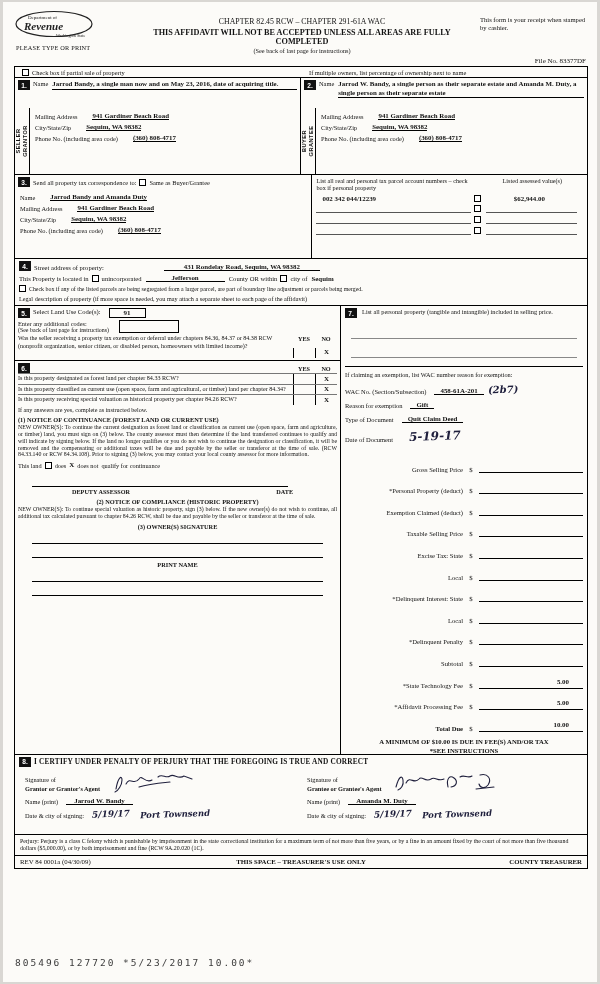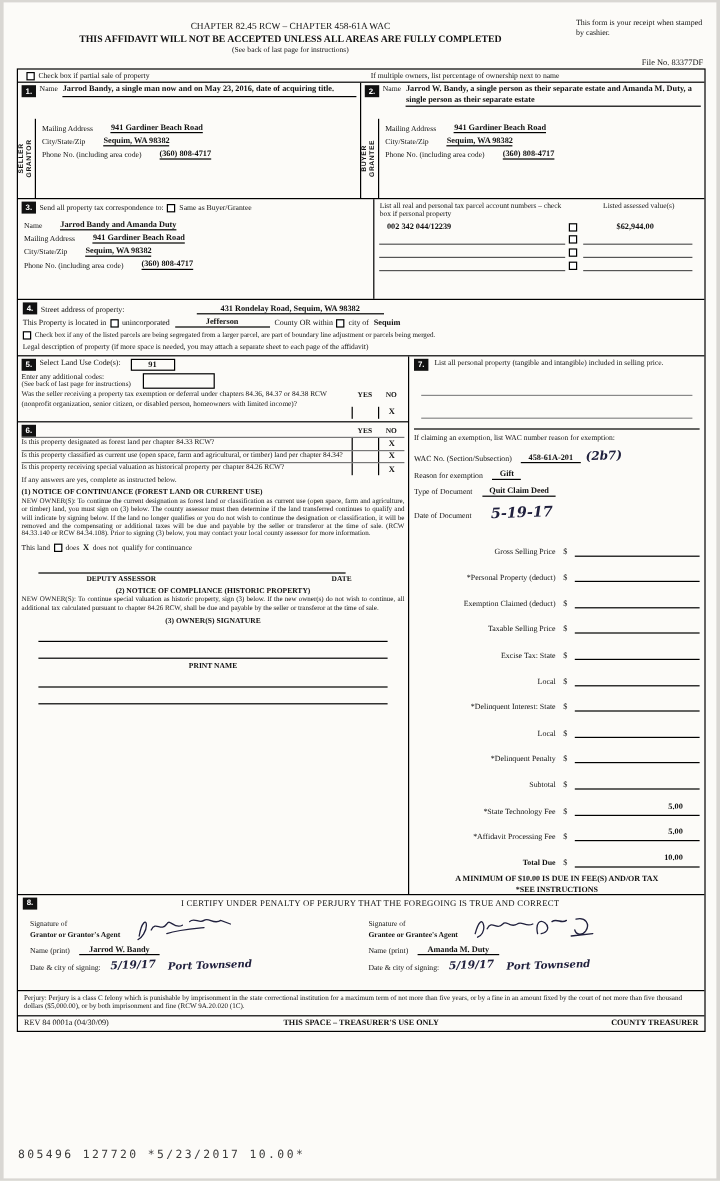--- a/index.html
+++ b/index.html
@@ -126,21 +126,21 @@
   .fee-label { width:118px; text-align:right; font-size:6.6px; white-space:nowrap; }
   .fee-dollar { width:16px; text-align:center; font-size:6.8px; }
   .fee-line { flex:1; border-bottom:1px solid #000; min-height:9px; text-align:right; }
   .fee-value { font-weight:bold; font-size:6.9px; padding-right:14px; }
   .minnote { text-align:center; font-weight:bold; font-size:6.7px; margin-top:6px; }
   .minnote2 { text-align:center; font-weight:bold; font-size:6.7px; margin-top:2px; }
 
   
   .s8 { min-height:80px; padding:2px 4px; }
   .s8head { display:flex; align-items:center; }
-  .certify { flex:1; text-align:center; font-weight:normal; font-size:7.3px; letter-spacing:.2px; }
+  .certify { flex:1; font-weight:bold; font-size:7.3px; letter-spacing:.2px; }
   .s8cols { display:flex; margin-top:4px; }
   .s8col { width:50%; padding:0 6px; }
   .sigrow { display:flex; align-items:flex-end; }
   .siglabels { font-size:6.3px; line-height:1.3; }
   .sigsvg { margin:0 0 -2px 8px; }
   .nprow { display:flex; align-items:flex-end; font-size:6.4px; margin-top:4px; }
   .nprow .fill { margin-left:8px; padding:0 8px; }
   .dcrow { display:flex; align-items:flex-end; font-size:6.4px; margin-top:4px; }
   .dcrow .hand { font-size:9px; margin-left:8px; }
   .dcrow .hand2 { font-size:8.5px; margin-left:10px; }
@@ -153,22 +153,33 @@
 
   .stamp { position:absolute; left:12px; bottom:14px; font-family:"DejaVu Sans Mono", monospace; font-size:9.5px; letter-spacing:2px; color:#3c3c3c; }
   svg.sig path { stroke:#20203d; fill:none; stroke-width:1.1; stroke-linecap:round; }
 </style>
 </head>
 <body>
 
 <div class="page">
 
   <div class="hdr">
+    <div class="hdr-left">
+      <div class="logo">
+        <svg width="86" height="30" viewBox="0 0 86 30">
+          <ellipse cx="40" cy="14" rx="38" ry="12.5" fill="none" stroke="#222" stroke-width="1.2"></ellipse>
+          <text x="14" y="9" font-size="5" font-family="Liberation Serif, serif" fill="#222">Department of</text>
+          <text x="10" y="20" font-size="11" font-style="italic" font-weight="bold" font-family="Liberation Serif, serif" fill="#222">Revenue</text>
+          <text x="42" y="27" font-size="4.2" font-family="Liberation Serif, serif" fill="#222">Washington State</text>
+        </svg>
+      </div>
+      <div class="type-print">PLEASE TYPE OR PRINT</div>
+    </div>
     <div class="hdr-center">
-      <div class="chapter">CHAPTER 82.45 RCW – CHAPTER 458-61A WAC</div>
+      <div class="chapter">CHAPTER 82.45 RCW – CHAPTER 291-61A WAC</div>
       <div class="warning">THIS AFFIDAVIT WILL NOT BE ACCEPTED UNLESS ALL AREAS ARE FULLY COMPLETED</div>
       <div class="seeback">(See back of last page for instructions)</div>
     </div>
     <div class="hdr-right">This form is your receipt when stamped by cashier.</div>
   </div>
   <div class="fileno">File No. 83377DF</div>
 
   <div class="formbox">
 
     <div class="row1 bb">

